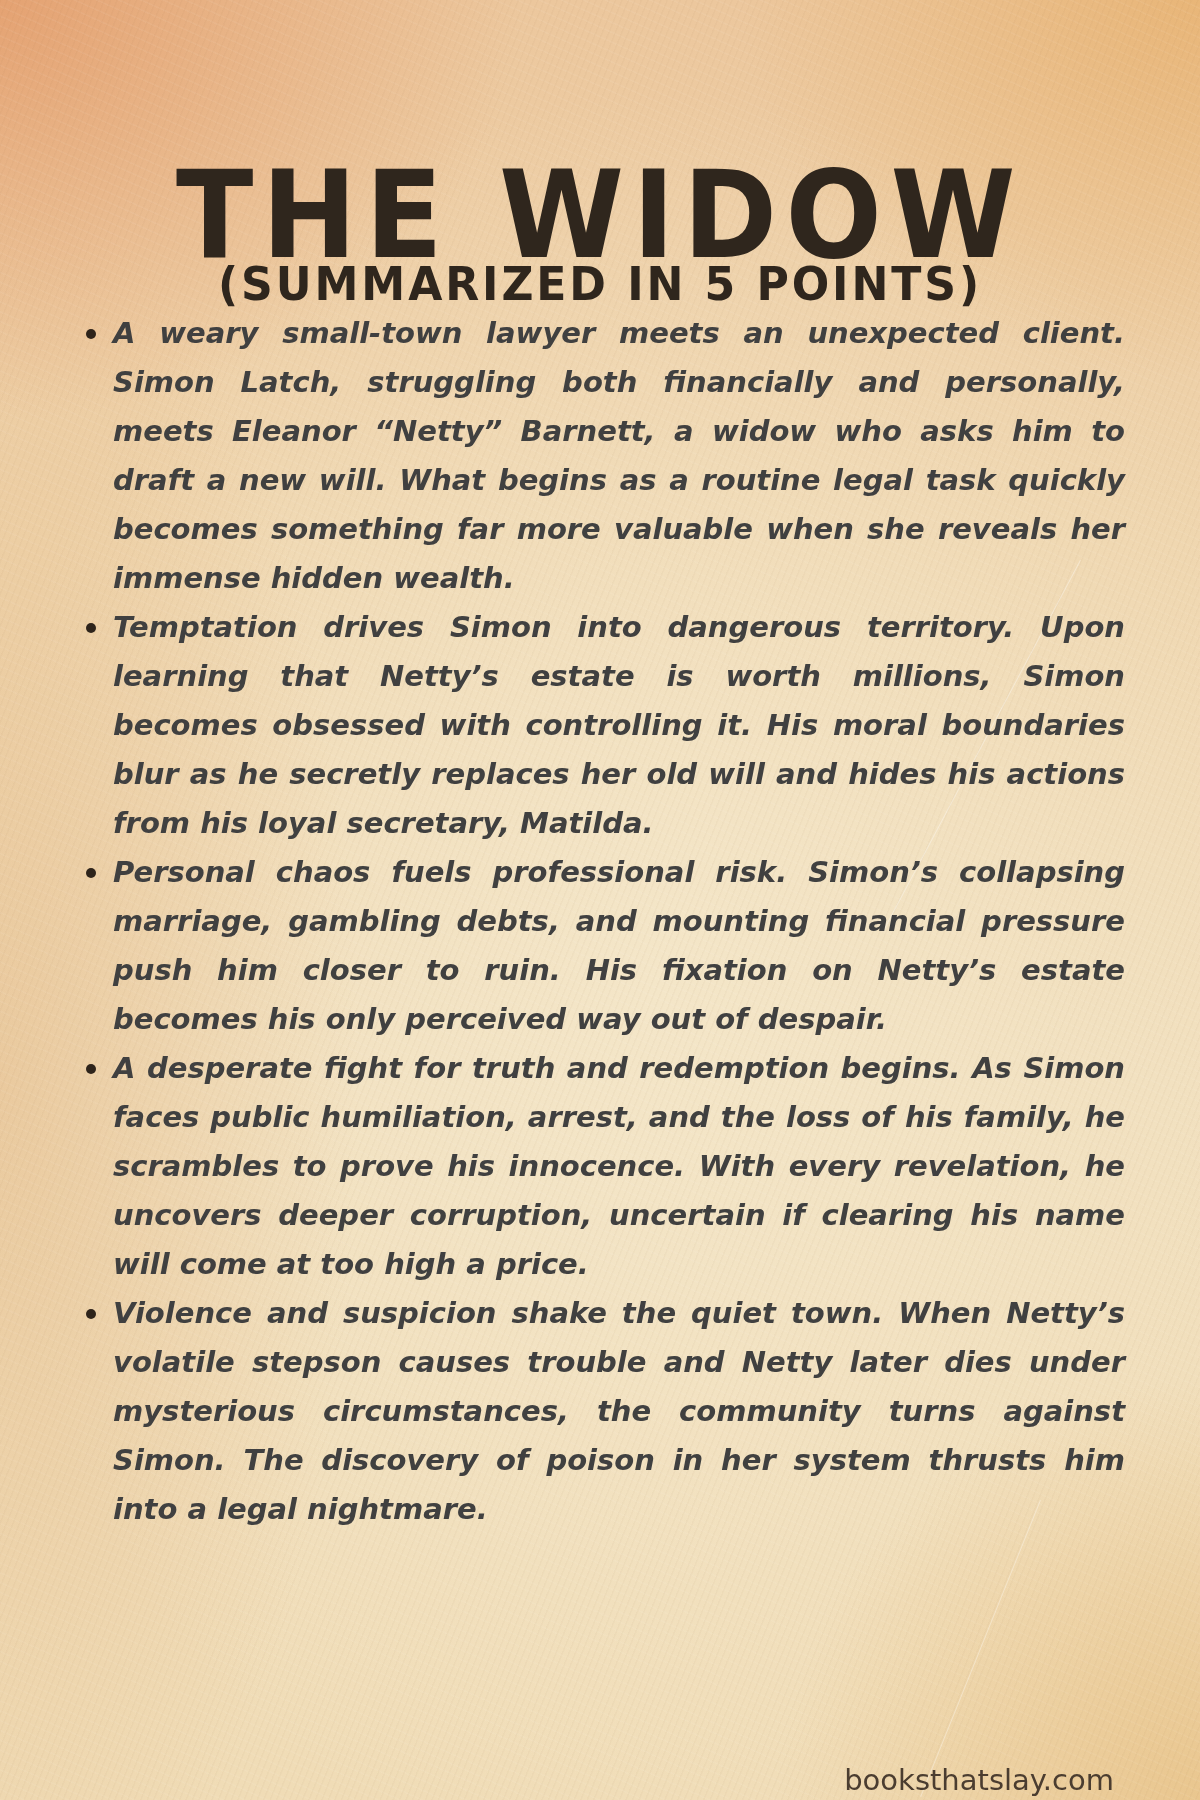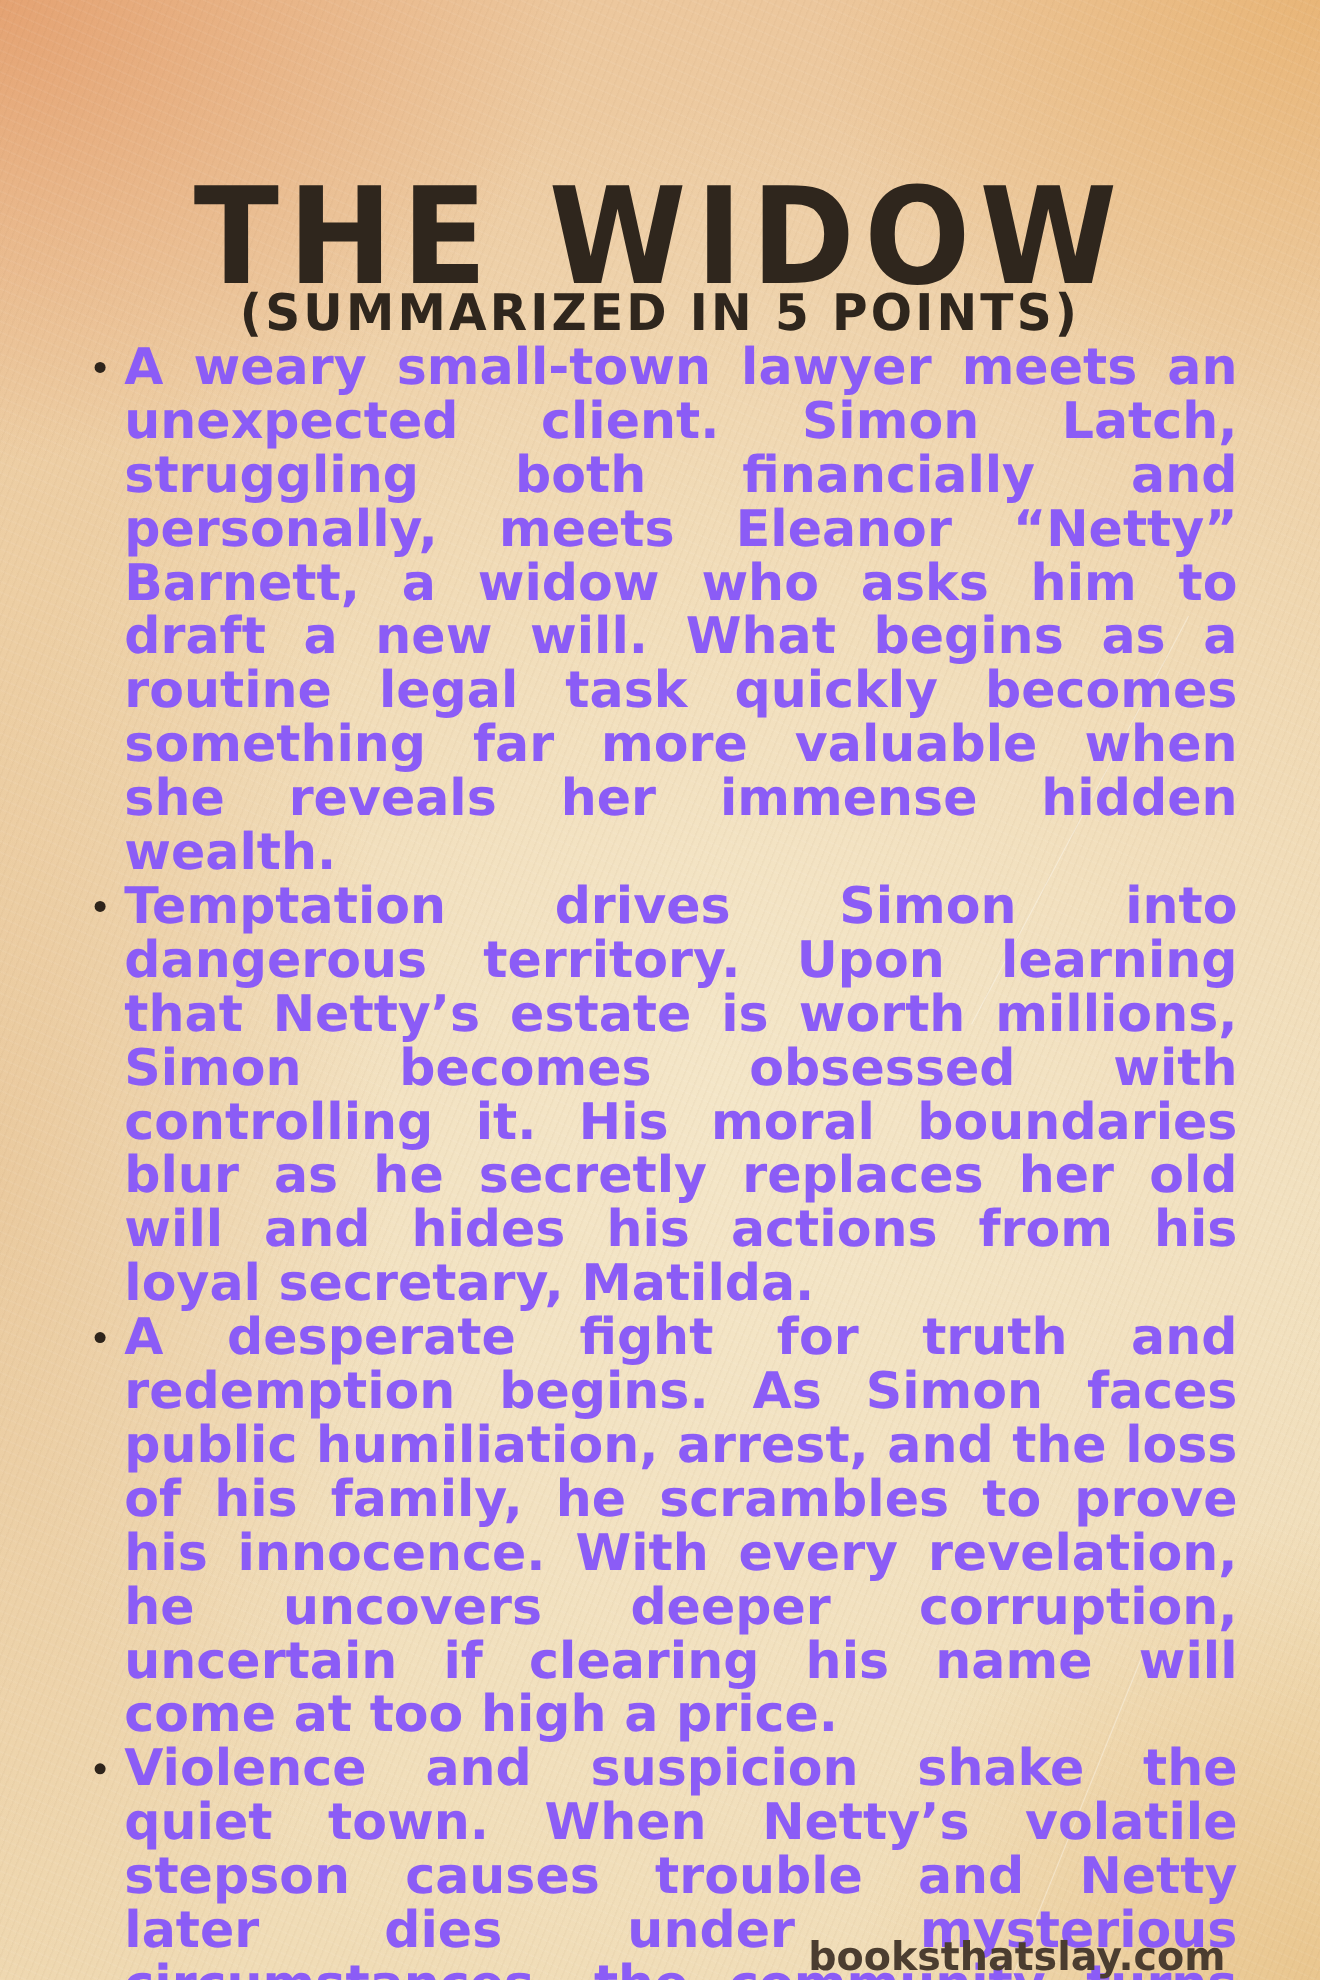--- a/index.html
+++ b/index.html
@@ -69,41 +69,42 @@
       width: 1012px;
       top: 309px;
       margin: 0;
       padding: 0;
       list-style: none;
     }
     .point {
       position: relative;
       font-family: "DejaVu Sans", sans-serif;
       font-weight: bold;
-      font-size: 46px;
+      font-size: 29px;
       line-height: 49px;
       text-align: justify;
-      color: #8b5cf6;
+      color: #404040;
+      font-style: italic;
     }
     .bullet {
       position: absolute;
       left: -27px;
       top: 20px;
       width: 10px;
       height: 10px;
       border-radius: 50%;
       background: #2e241b;
     }
     .watermark {
       position: absolute;
       right: 86px;
       top: 1762px;
       font-family: "DejaVu Sans", sans-serif;
-      font-weight: bold;
-      font-size: 36px;
+      font-weight: normal;
+      font-size: 29px;
       line-height: 36px;
       color: #4b3d30;
     }
   </style>
 </head>
 <body>
 
 <div class="texture"></div>
 <div class="crease" style="left:1080px; top:560px; height:420px; transform: rotate(28deg);"></div>
 <div class="crease" style="left:1040px; top:1500px; height:320px; transform: rotate(22deg);"></div>
@@ -115,20 +116,24 @@
   <li class="point">
     <span class="bullet"></span>
     <span>A weary small-town lawyer meets an unexpected client. Simon Latch, struggling both financially and personally, meets Eleanor “Netty” Barnett, a widow who asks him to draft a new will. What begins as a routine legal task quickly becomes something far more valuable when she reveals her immense hidden wealth.</span>
   </li>
   <li class="point">
     <span class="bullet"></span>
     <span>Temptation drives Simon into dangerous territory. Upon learning that Netty’s estate is worth millions, Simon becomes obsessed with controlling it. His moral boundaries blur as he secretly replaces her old will and hides his actions from his loyal secretary, Matilda.</span>
   </li>
   <li class="point">
     <span class="bullet"></span>
+    <span>Personal chaos fuels professional risk. Simon’s collapsing marriage, gambling debts, and mounting financial pressure push him closer to ruin. His fixation on Netty’s estate becomes his only perceived way out of despair.</span>
+  </li>
+  <li class="point">
+    <span class="bullet"></span>
     <span>A desperate fight for truth and redemption begins. As Simon faces public humiliation, arrest, and the loss of his family, he scrambles to prove his innocence. With every revelation, he uncovers deeper corruption, uncertain if clearing his name will come at too high a price.</span>
   </li>
   <li class="point">
     <span class="bullet"></span>
     <span>Violence and suspicion shake the quiet town. When Netty’s volatile stepson causes trouble and Netty later dies under mysterious circumstances, the community turns against Simon. The discovery of poison in her system thrusts him into a legal nightmare.</span>
   </li>
 </ul>
 
 <div class="watermark">booksthatslay.com</div>
 

